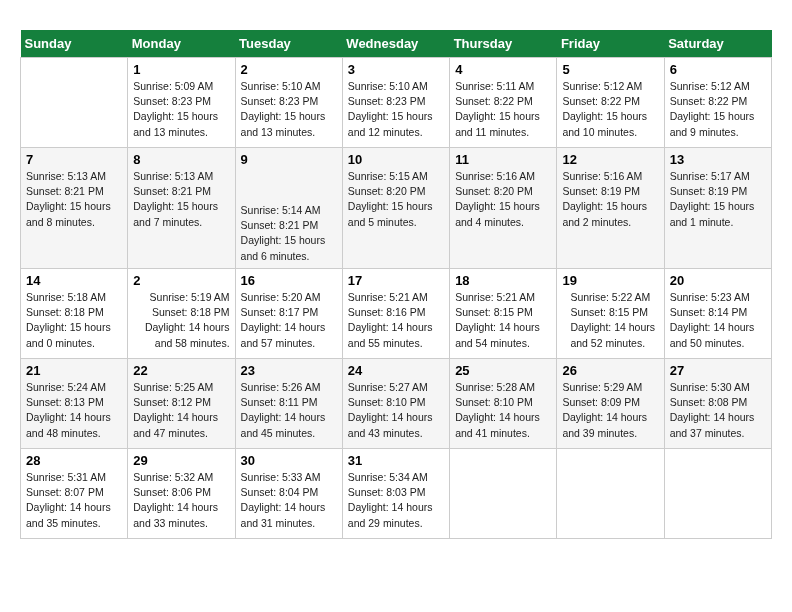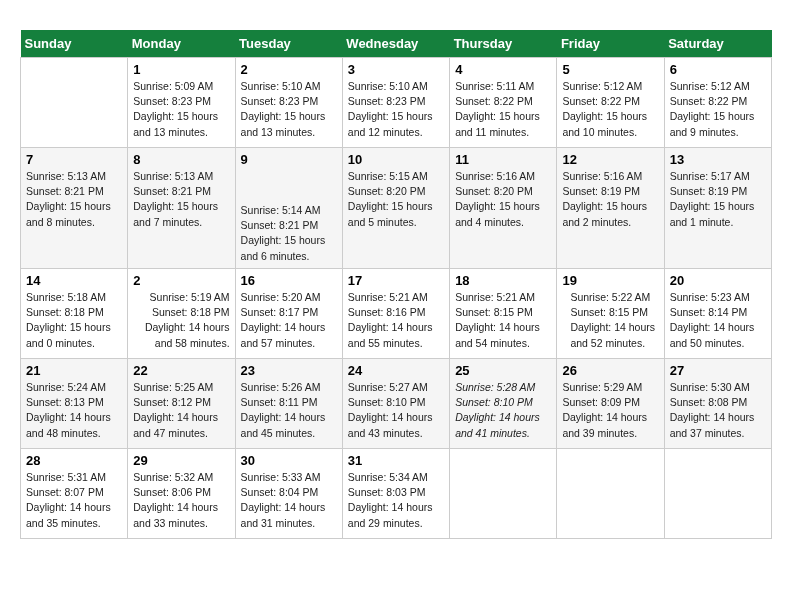--- a/index.html
+++ b/index.html
@@ -281,21 +281,21 @@
         </td>
         <td>
           <span class="day-num">24</span>
           <div class="cell-info" style="white-space: pre-line;">Sunrise: 5:27 AM
 Sunset: 8:10 PM
 Daylight: 14 hours
 and 43 minutes.</div>
         </td>
         <td>
           <span class="day-num">25</span>
-          <div class="cell-info" style="white-space: pre-line; font-style: italic;">Sunrise: 5:28 AM
+          <div class="cell-info" style="white-space: pre-line;">Sunrise: 5:28 AM
 Sunset: 8:10 PM
 Daylight: 14 hours
 and 41 minutes.</div>
         </td>
         <td>
           <span class="day-num">26</span>
           <div class="cell-info" style="white-space: pre-line;">Sunrise: 5:29 AM
 Sunset: 8:09 PM
 Daylight: 14 hours
 and 39 minutes.</div>

